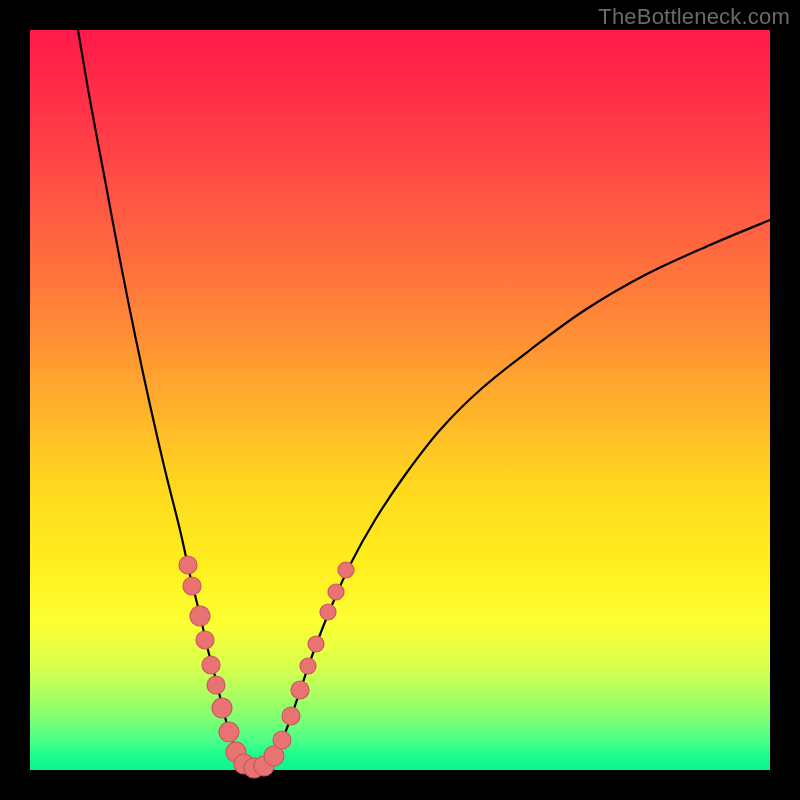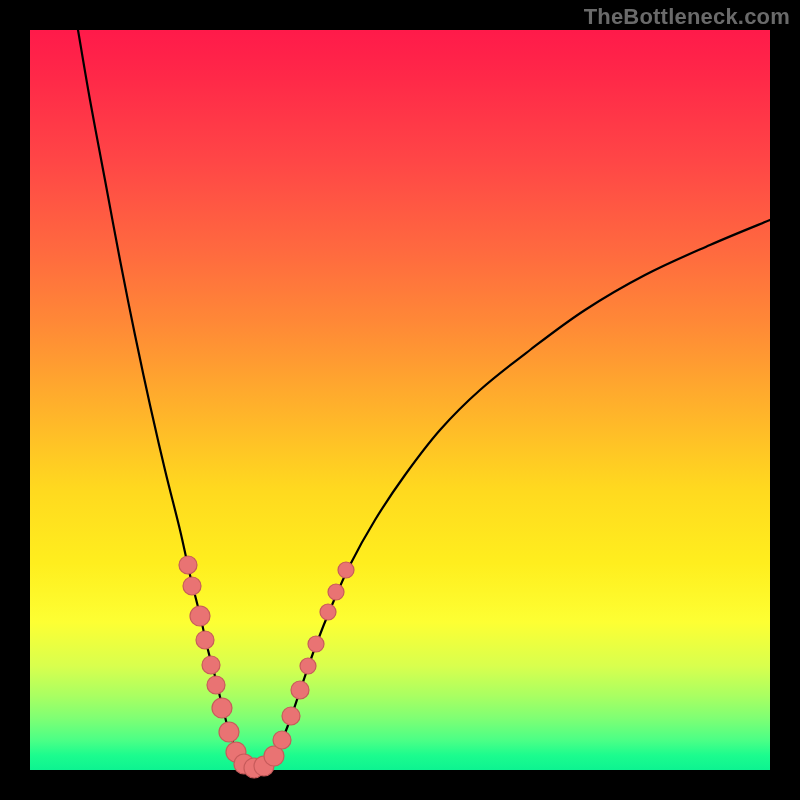--- a/index.html
+++ b/index.html
@@ -33,21 +33,21 @@
       #4bff86 96%,
       #1cfc8e 98%,
       #0df391 100%);
   }
   .watermark {
     position: absolute;
     top: 4px;
     right: 10px;
     color: #6a6a6a;
     font-size: 22px;
-    font-weight: 700;
+    font-weight: 400;
     letter-spacing: 0.2px;
     user-select: none;
   }
   svg.overlay {
     position: absolute;
     left: 0;
     top: 0;
     width: 740px;
     height: 740px;
     overflow: visible;

